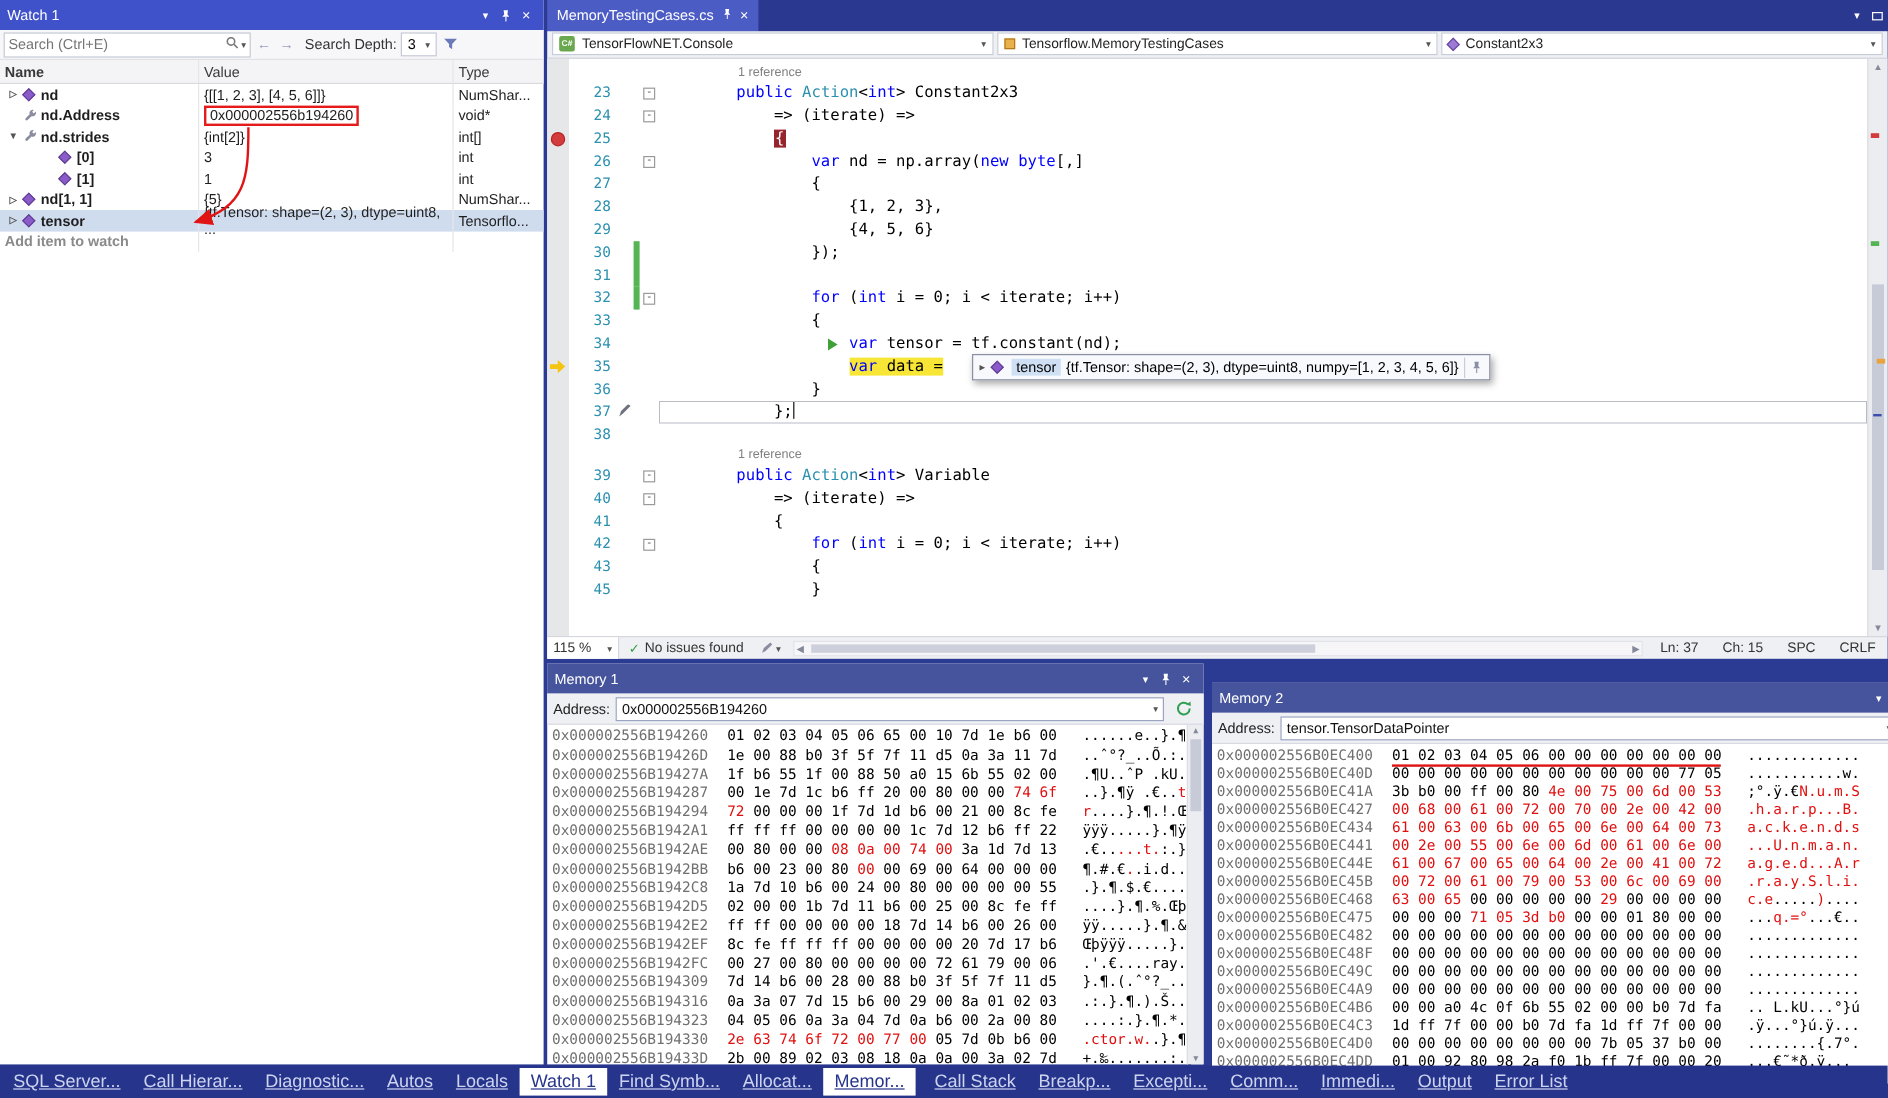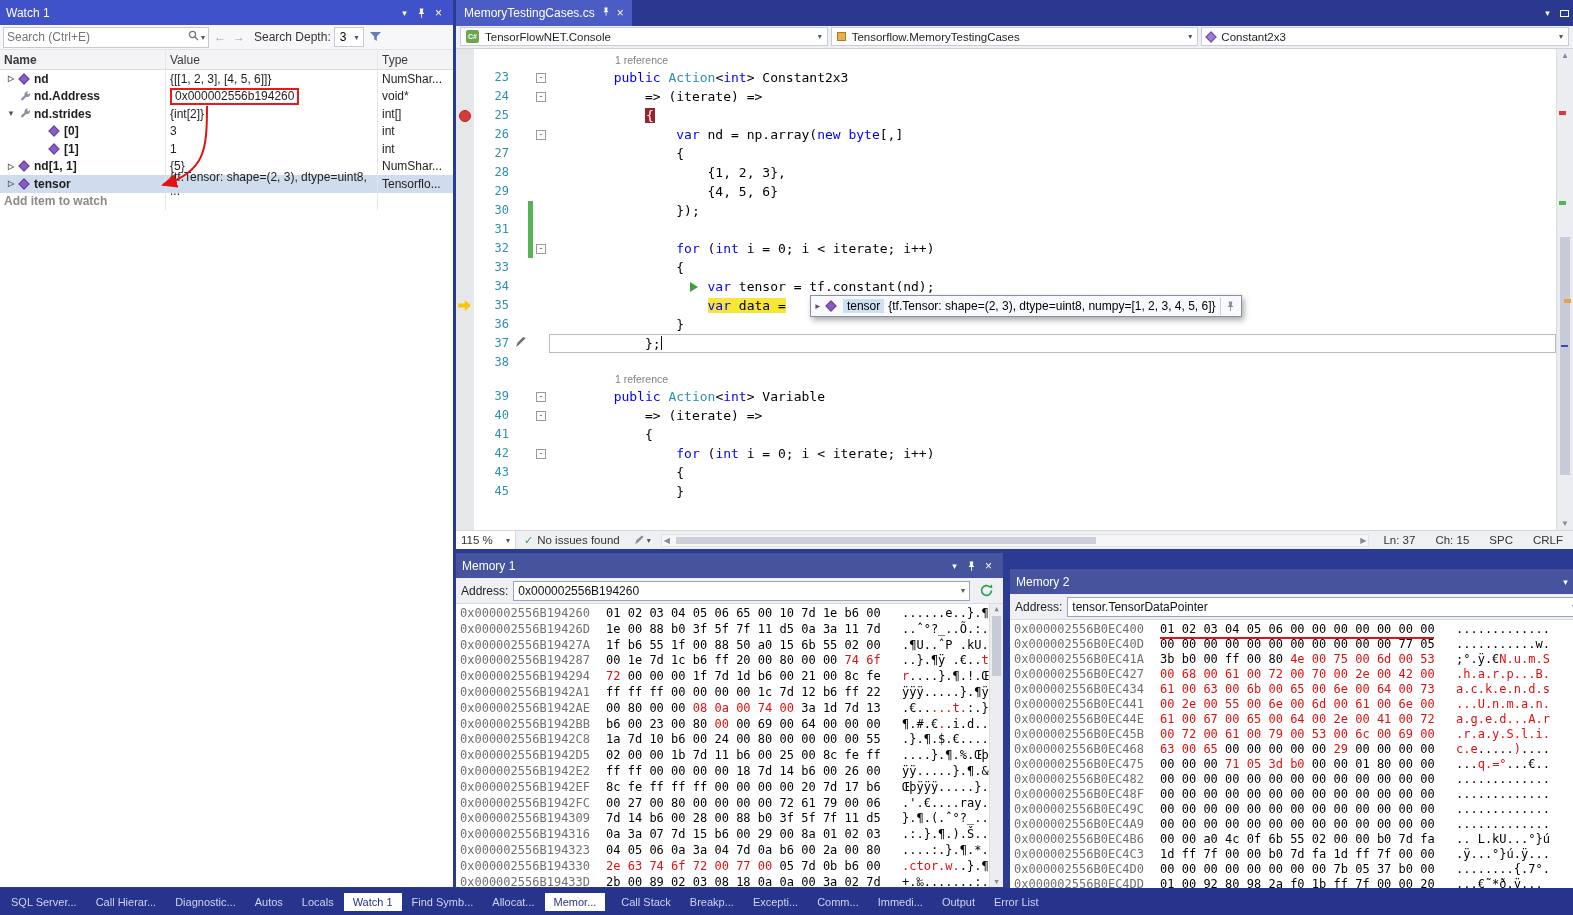--- a/index.html
+++ b/index.html
@@ -144,21 +144,21 @@
   .mem-vscroll { position:absolute; right:0; top:0; bottom:0; width:14px; background:#ecedf0;
                  border-left:1px solid #dcdde2; font-size:7px; color:#868999; }
   .mem-vscroll .arr { position:absolute; left:0; right:0; text-align:center; }
   .mem-vthumb { position:absolute; left:2px; right:2px; top:12px; height:60px; background:#c7cad7; }
   .mem2-underline { position:absolute; left:150px; top:17px; width:274px; height:2px;
                     background:#e11414; z-index:4; }
 
   
   #bottom-tabs { position:absolute; left:0; top:888px; width:1573px; height:27px; background:#27348b;
                  display:flex; align-items:center; padding:0 2px; gap:1px; }
-  .btab { padding:3px 9px; font-size:11px; color:#ccd4f0; white-space:nowrap; }
+  .btab { padding:3px 9px; font-size:15px; color:#ccd4f0; white-space:nowrap;text-decoration:underline; }
   .btab.active { background:#fff; color:#27348b; }
   .btab.group2 { margin-left:6px; }
 </style>
 </head>
 <body>
 
 <div id="watch-panel">
   <div class="panel-header">
     <span>Watch 1</span>
     <span class="sp"></span>

